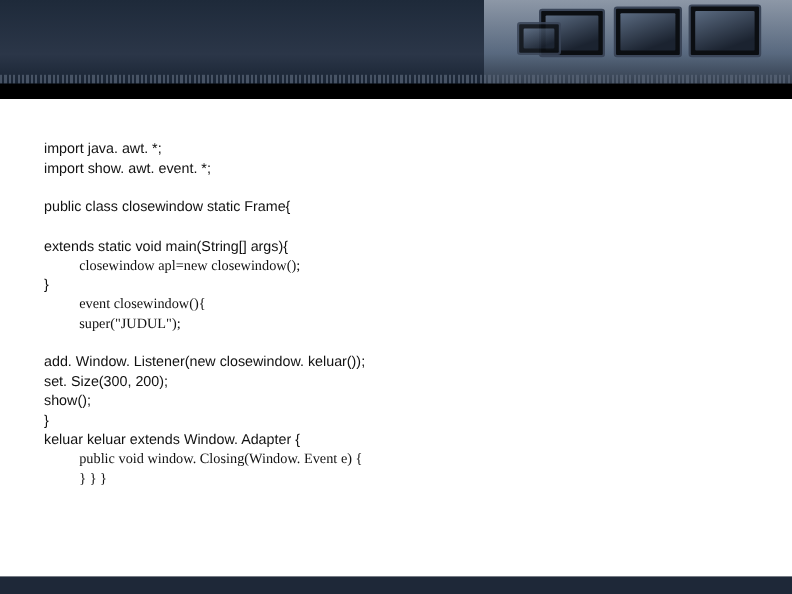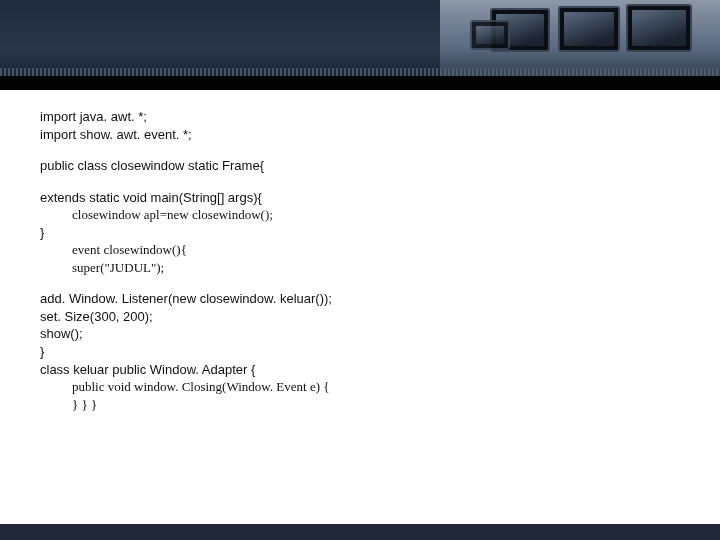--- a/index.html
+++ b/index.html
@@ -64,21 +64,21 @@
     top: 76px;
     height: 14px;
     background: #000;
   }
   .content {
     padding: 18px 40px 0 40px;
     font-size: 13px;
     line-height: 1.35;
     color: #111;
   }
-  .para { margin-bottom: 14px; }
+  .para { margin-bottom: 14px; margin-top: 18px; }
   .indent { padding-left: 32px; font-family: Liberation Serif, serif; }
   .footer-bar {
     position: absolute;
     bottom: 0;
     left: 0;
     width: 100%;
     height: 16px;
     background: #1e2838;
   }
 </style>
@@ -113,20 +113,20 @@
     <div>}</div>
     <div class="indent">event closewindow(){</div>
     <div class="indent">super("JUDUL");</div>
   </div>
 
   <div class="para">
     <div>add. Window. Listener(new closewindow. keluar());</div>
     <div> set. Size(300, 200);</div>
     <div>show();</div>
     <div>}</div>
-    <div>class keluar public Window. Adapter {</div>
+    <div>keluar keluar extends Window. Adapter {</div>
     <div class="indent">public void window. Closing(Window. Event e) {</div>
     <div class="indent">}       }   }</div>
   </div>
 
 </div>
 
 <div class="footer-bar"></div>
 
 </body></html>

